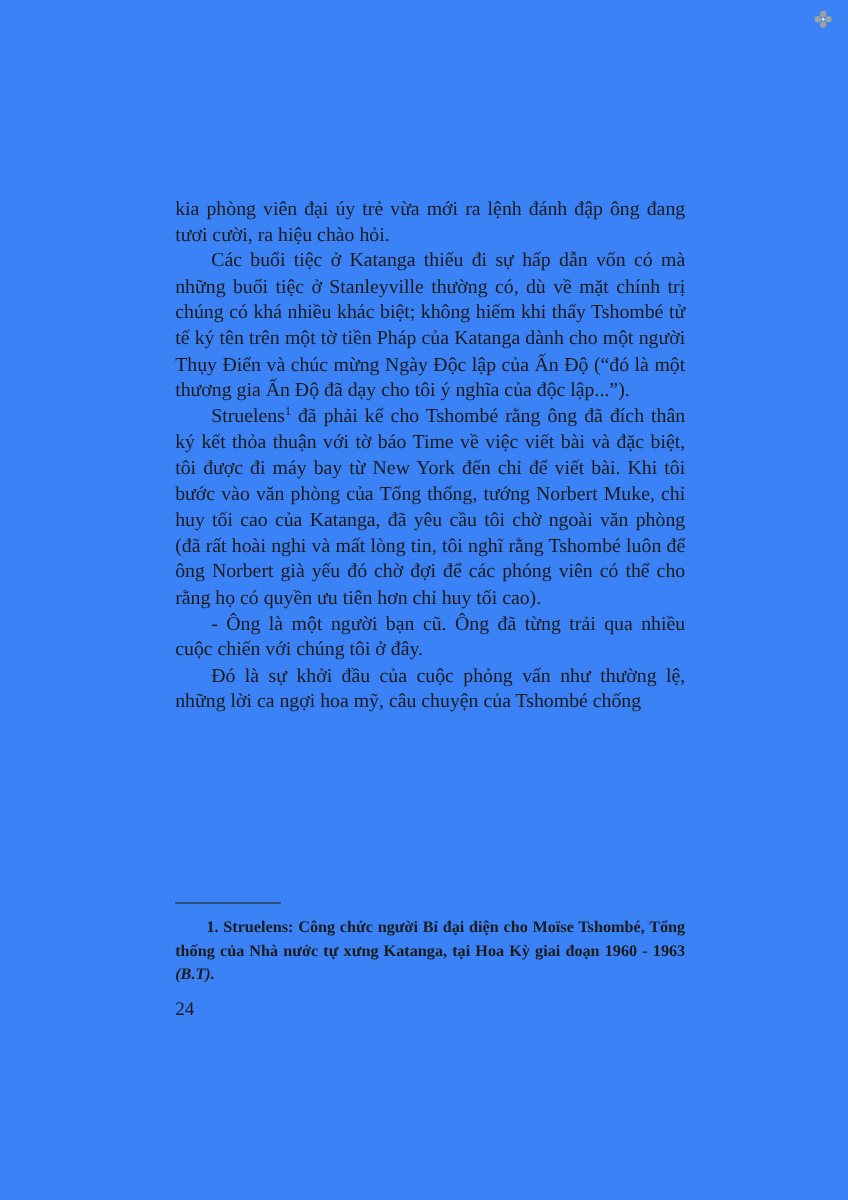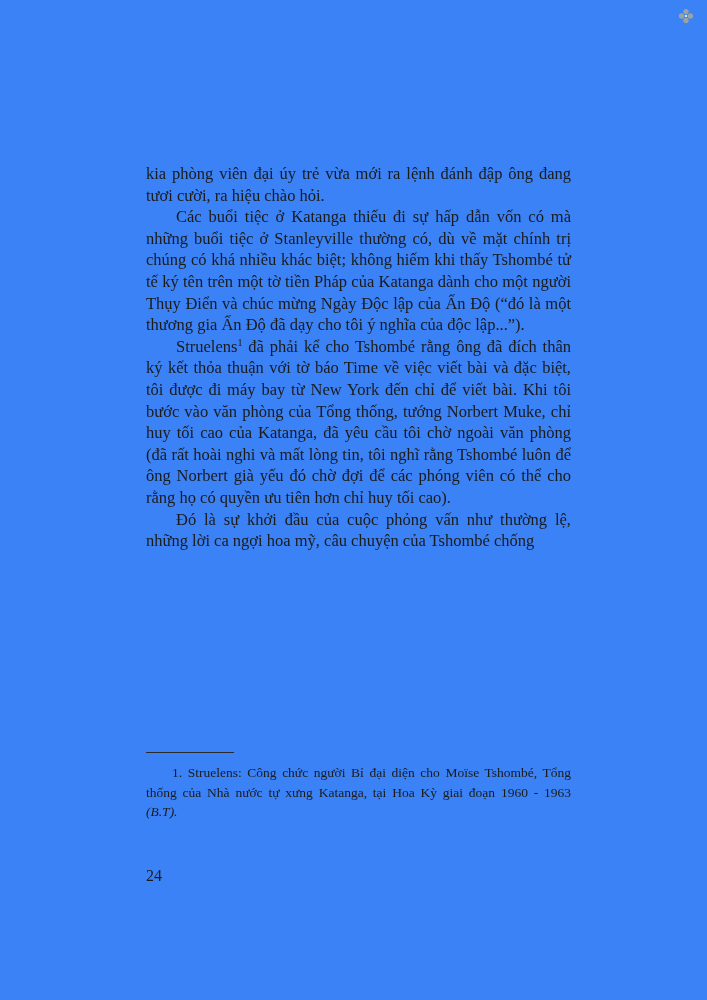--- a/index.html
+++ b/index.html
@@ -55,30 +55,30 @@
     height: 0;
     border-top: 1.3px solid #2b2b2b;
     margin-bottom: 10px;
   }
   .footnote p {
     margin: 0;
     font-size: 13.5px;
     line-height: 19.5px;
     text-align: justify;
     text-indent: 26px;
+    font-weight: bold;
   }
   .footnote i {
     font-style: italic;
   }
   .page-number {
     position: absolute;
     left: 146px;
     top: 833px;
     font-size: 16px;
-    margin-top: 34px;
   }
 </style>
 </head>
 <body>
 
 <div class="page">
 
   <div class="ornament">
     <svg width="16" height="16" viewBox="0 0 16 16" aria-hidden="true">
       <g fill="#9aa39f">
@@ -88,20 +88,21 @@
         <circle cx="12.4" cy="8" r="2.7"></circle>
       </g>
       <circle cx="8" cy="8" r="1.1" fill="#ffffff"></circle>
     </svg>
   </div>
 
   <div class="text-block">
     <p class="no-indent">kia phòng viên đại úy trẻ vừa mới ra lệnh đánh đập ông đang tươi cười, ra hiệu chào hỏi.</p>
     <p>Các buổi tiệc ở Katanga thiếu đi sự hấp dẫn vốn có mà những buổi tiệc ở Stanleyville thường có, dù về mặt chính trị chúng có khá nhiều khác biệt; không hiếm khi thấy Tshombé tử tế ký tên trên một tờ tiền Pháp của Katanga dành cho một người Thụy Điển và chúc mừng Ngày Độc lập của Ấn Độ (“đó là một thương gia Ấn Độ đã dạy cho tôi ý nghĩa của độc lập...”).</p>
     <p><span>Struelens</span><sup class="fn-ref">1</sup><span> đã phải kể cho Tshombé rằng ông đã đích thân ký kết thỏa thuận với tờ báo Time về việc viết bài và đặc biệt, tôi được đi máy bay từ New York đến chỉ để viết bài. Khi tôi bước vào văn phòng của Tổng thống, tướng Norbert Muke, chỉ huy tối cao của Katanga, đã yêu cầu tôi chờ ngoài văn phòng (đã rất hoài nghi và mất lòng tin, tôi nghĩ rằng Tshombé luôn để ông Norbert già yếu đó chờ đợi để các phóng viên có thể cho rằng họ có quyền ưu tiên hơn chỉ huy tối cao).</span></p>
+    <p>- Ông là một người bạn cũ. Ông đã từng trải qua nhiều cuộc chiến với chúng tôi ở đây.</p>
     <p>Đó là sự khởi đầu của cuộc phỏng vấn như thường lệ, những lời ca ngợi hoa mỹ, câu chuyện của Tshombé chống</p>
   </div>
 
   <div class="footnote">
     <div class="footnote-rule"></div>
     <p><span>1. Struelens: Công chức người Bỉ đại diện cho Moïse Tshombé, Tổng thống của Nhà nước tự xưng Katanga, tại Hoa Kỳ giai đoạn 1960 - 1963 </span><i>(B.T).</i></p>
   </div>
 
   <div class="page-number">24</div>
 

